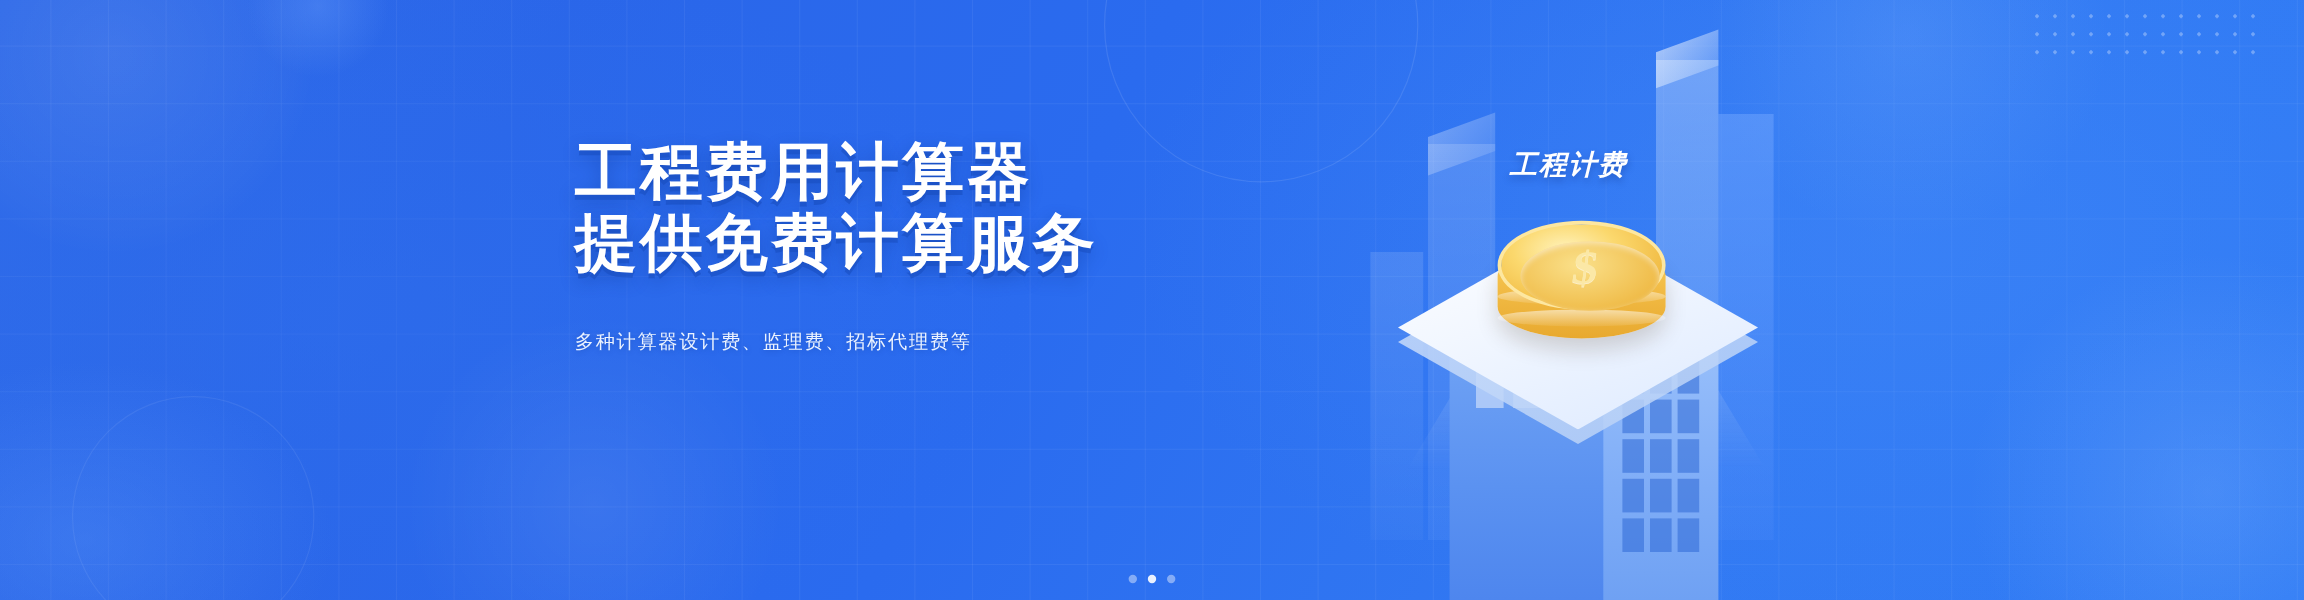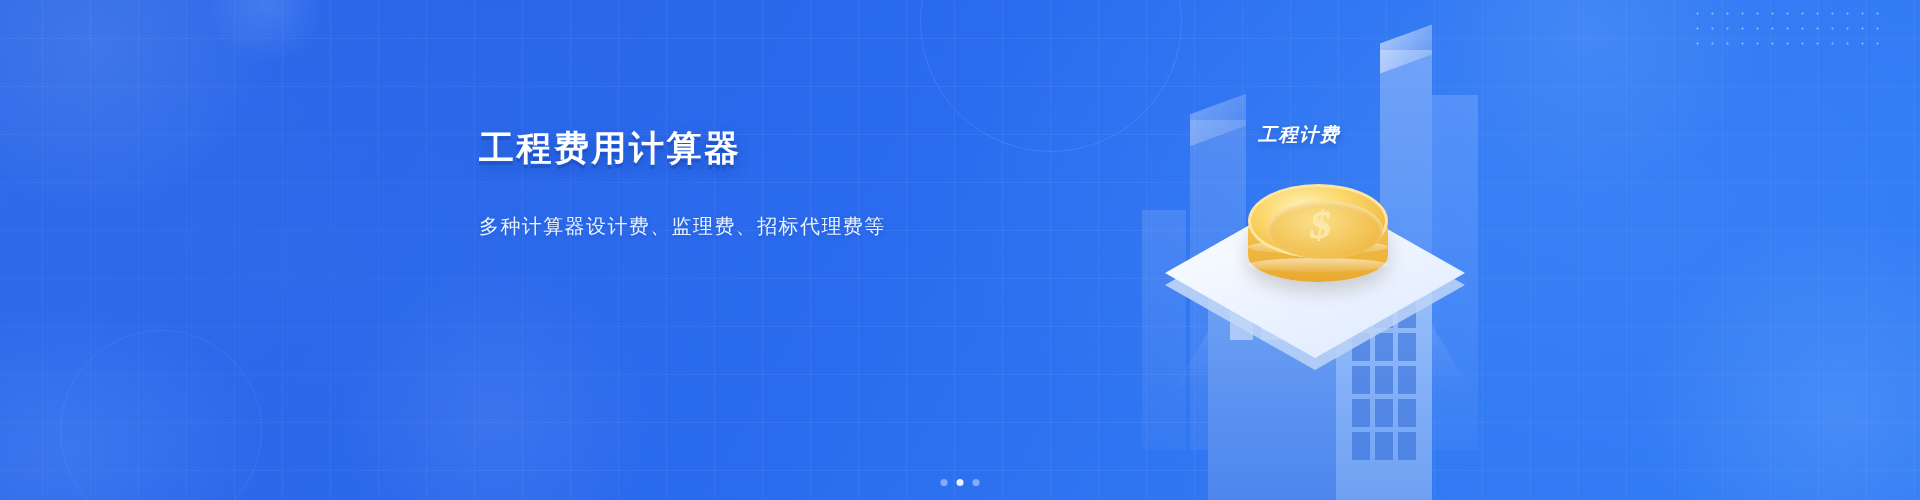--- a/index.html
+++ b/index.html
@@ -50,29 +50,30 @@
   .dots-matrix{
     position:absolute;right:40px;top:6px;width:190px;height:40px;
     background-image:radial-gradient(rgba(255,255,255,.42) 1.3px,transparent 1.4px);
     background-size:15px 15px;
     opacity:.75;
   }
 
   
   .copy{position:absolute;left:479px;top:118px;}
   .headline{
-    font-size:35px;line-height:59px;font-weight:bold;color:#ffffff;
+    font-size:52px;line-height:59px;font-weight:bold;color:#ffffff;
     letter-spacing:2.5px;
     text-shadow:0 4px 0 rgba(23,77,190,.55), 0 6px 14px rgba(14,56,150,.45);
     white-space:nowrap;
+    font-family:Liberation Mono, monospace;
   }
   .headline .l2{display:block;}
   .sub{
     margin-top:29px;
-    font-size:20px;line-height:41px;color:#eaf2ff;
+    font-size:16px;line-height:41px;color:#eaf2ff;
     letter-spacing:1.4px;white-space:nowrap;font-weight:400;
     text-shadow:0 1px 4px rgba(18,60,155,.38);
   }
   .sub span{display:block;}
 
   
   .illus{position:absolute;left:1080px;top:0;width:500px;height:500px;}
   .ib{position:absolute;}
 
   
@@ -167,21 +168,21 @@
     display:flex;align-items:center;justify-content:center;
     color:#fbe8a6;font-size:42px;font-weight:bold;
     font-family:"Liberation Serif",serif;
     transform:skewX(-8deg) scaleY(.92);
     text-shadow:0 1px 0 rgba(255,255,255,.6);
   }
 
   
   .badge{
     position:absolute;left:178px;top:122px;
-    font-size:19px;font-weight:bold;font-style:italic;color:#ffffff;
+    font-size:23px;font-weight:bold;font-style:italic;color:#ffffff;
     letter-spacing:1.5px;white-space:nowrap;
     text-shadow:0 3px 6px rgba(20,60,150,.45);
   }
 
   
   .carousel{
     position:absolute;left:50%;transform:translateX(-50%);
     bottom:14px;display:flex;gap:9px;align-items:center;
   }
   .carousel i{
@@ -205,20 +206,21 @@
   <div class="circ c5"></div>
   <div class="circ c6"></div>
   <div class="circ ring1"></div>
   <div class="circ ring2"></div>
 
   <div class="dots-matrix"></div>
 
   <div class="copy">
     <div class="headline">
       <span class="l1">工程费用计算器</span>
+      <span class="l2">提供免费计算服务</span>
     </div>
     <div class="sub">
       <span>多种计算器设计费、监理费、招标代理费等</span>
     </div>
   </div>
 
   <div class="illus">
 
     <div class="ib bar barD"></div>
     <div class="ib bar barA"></div>

